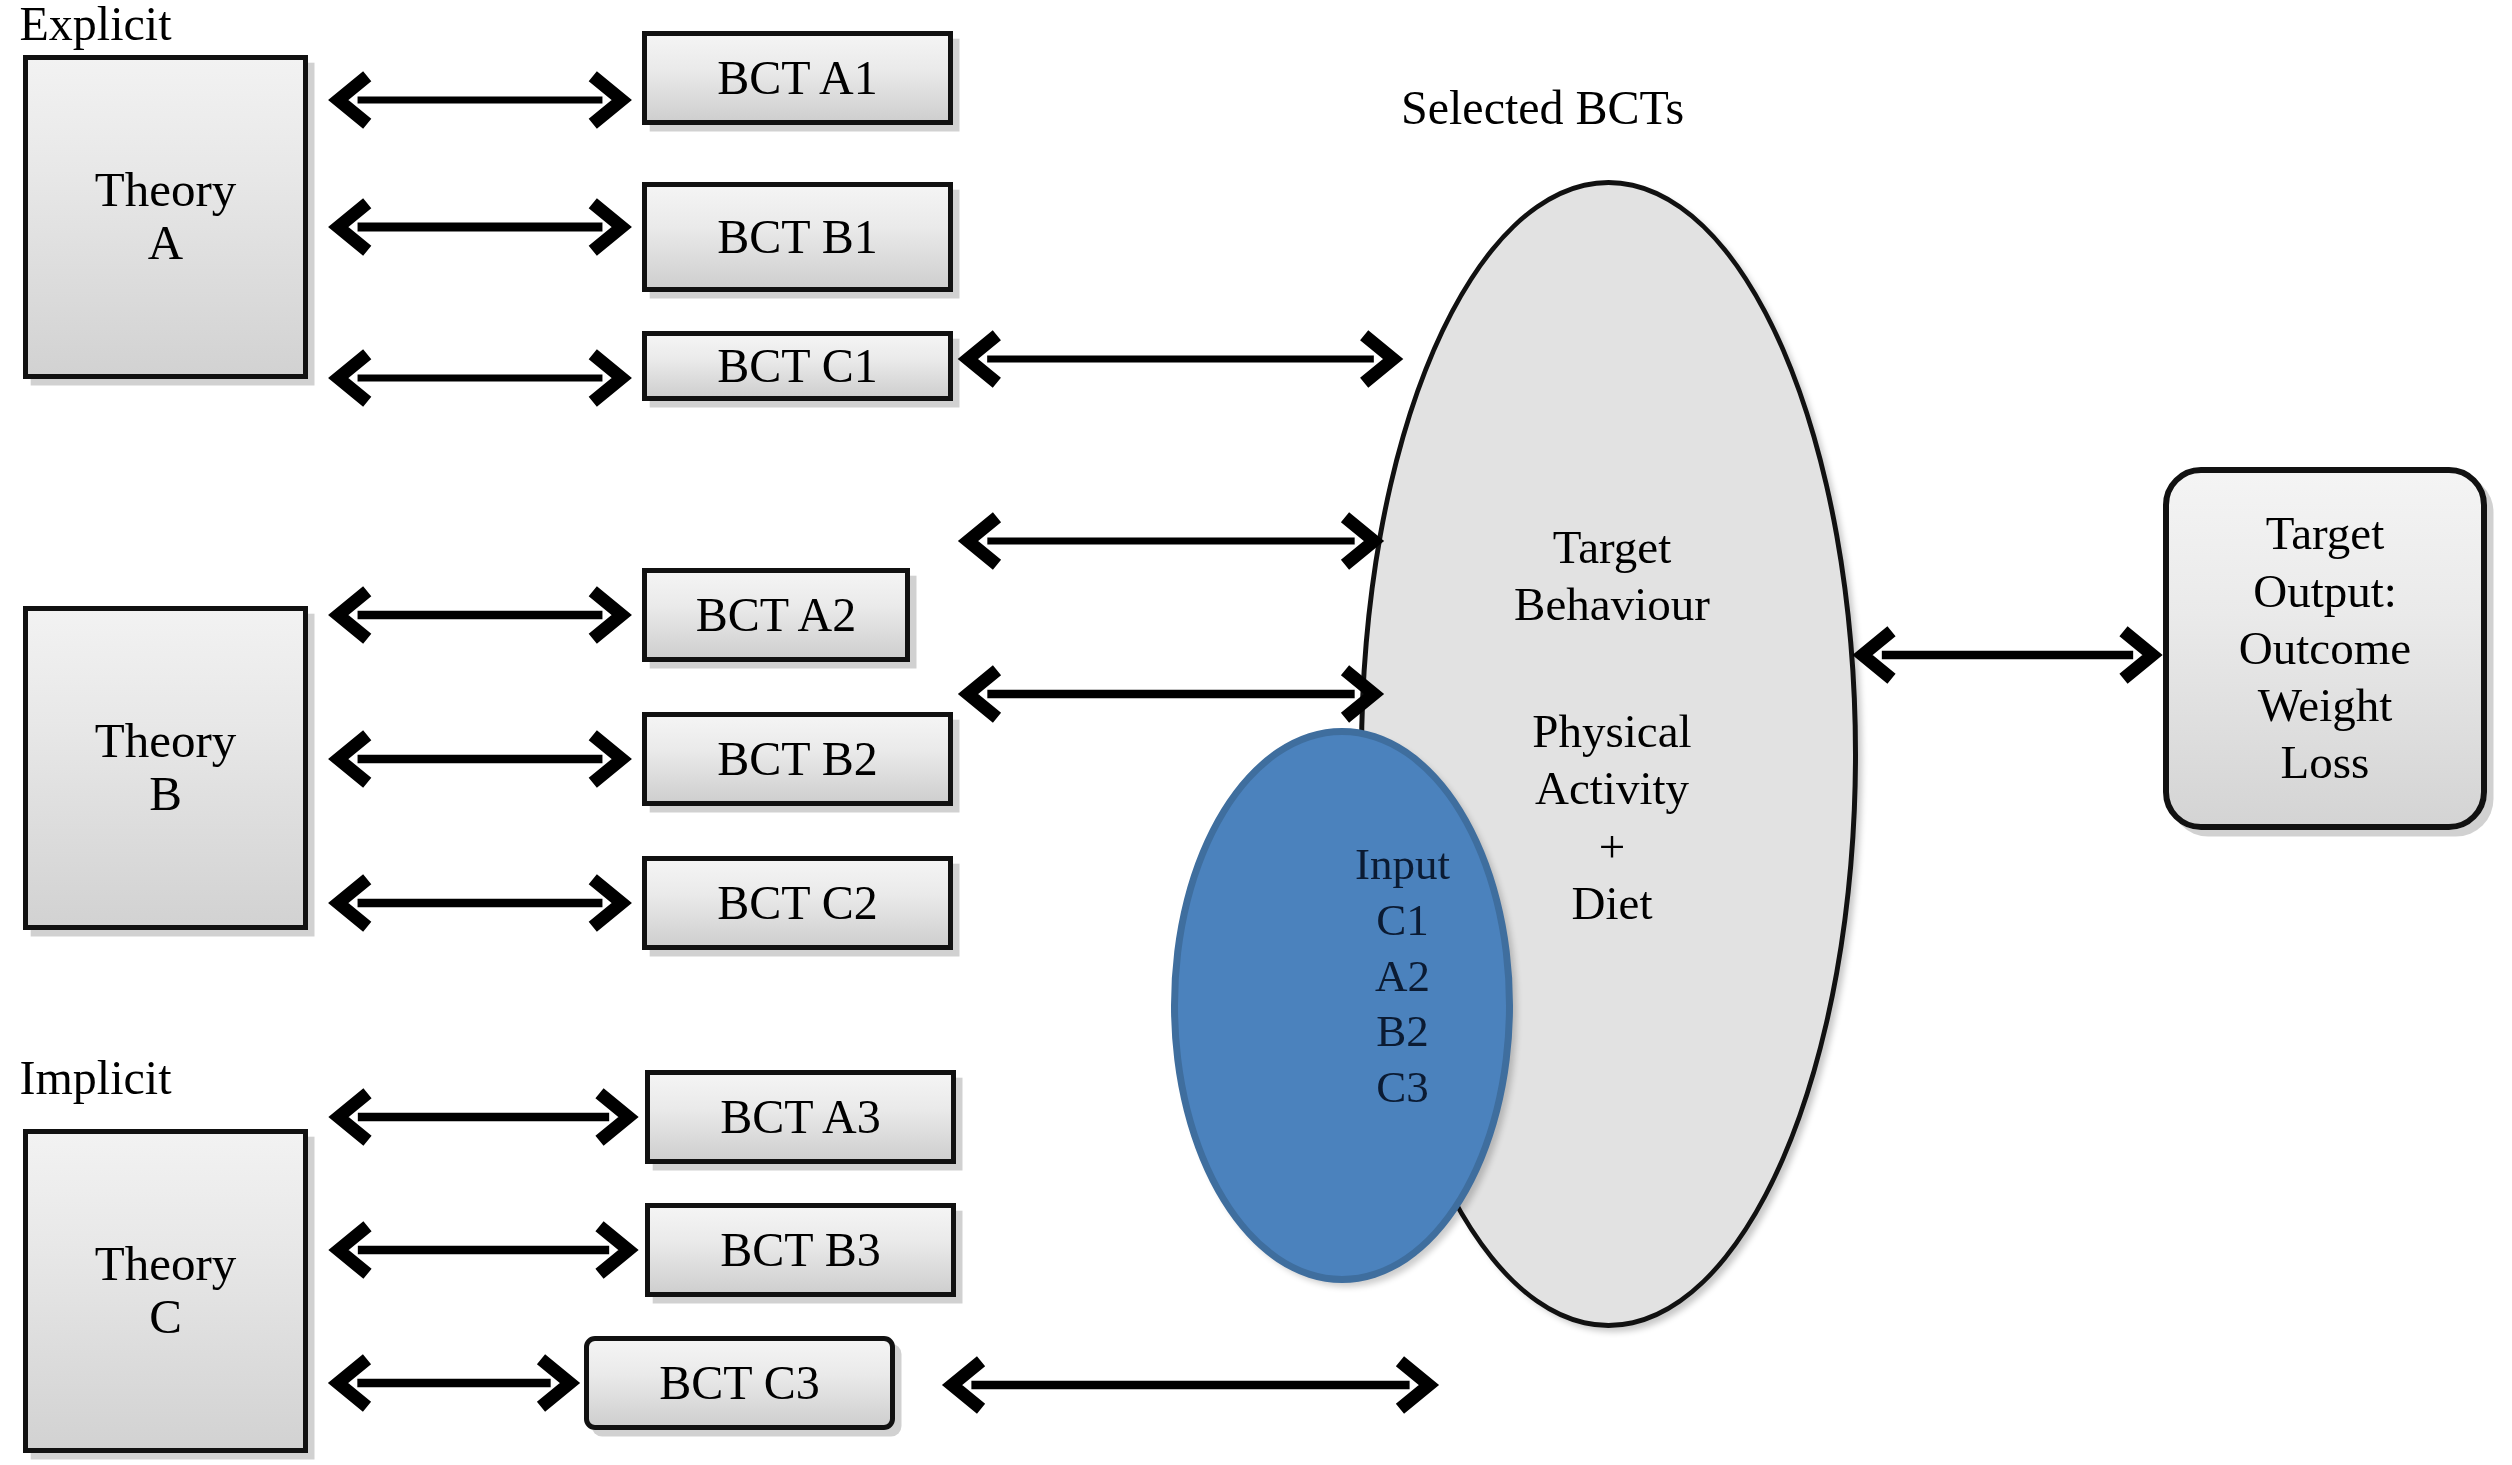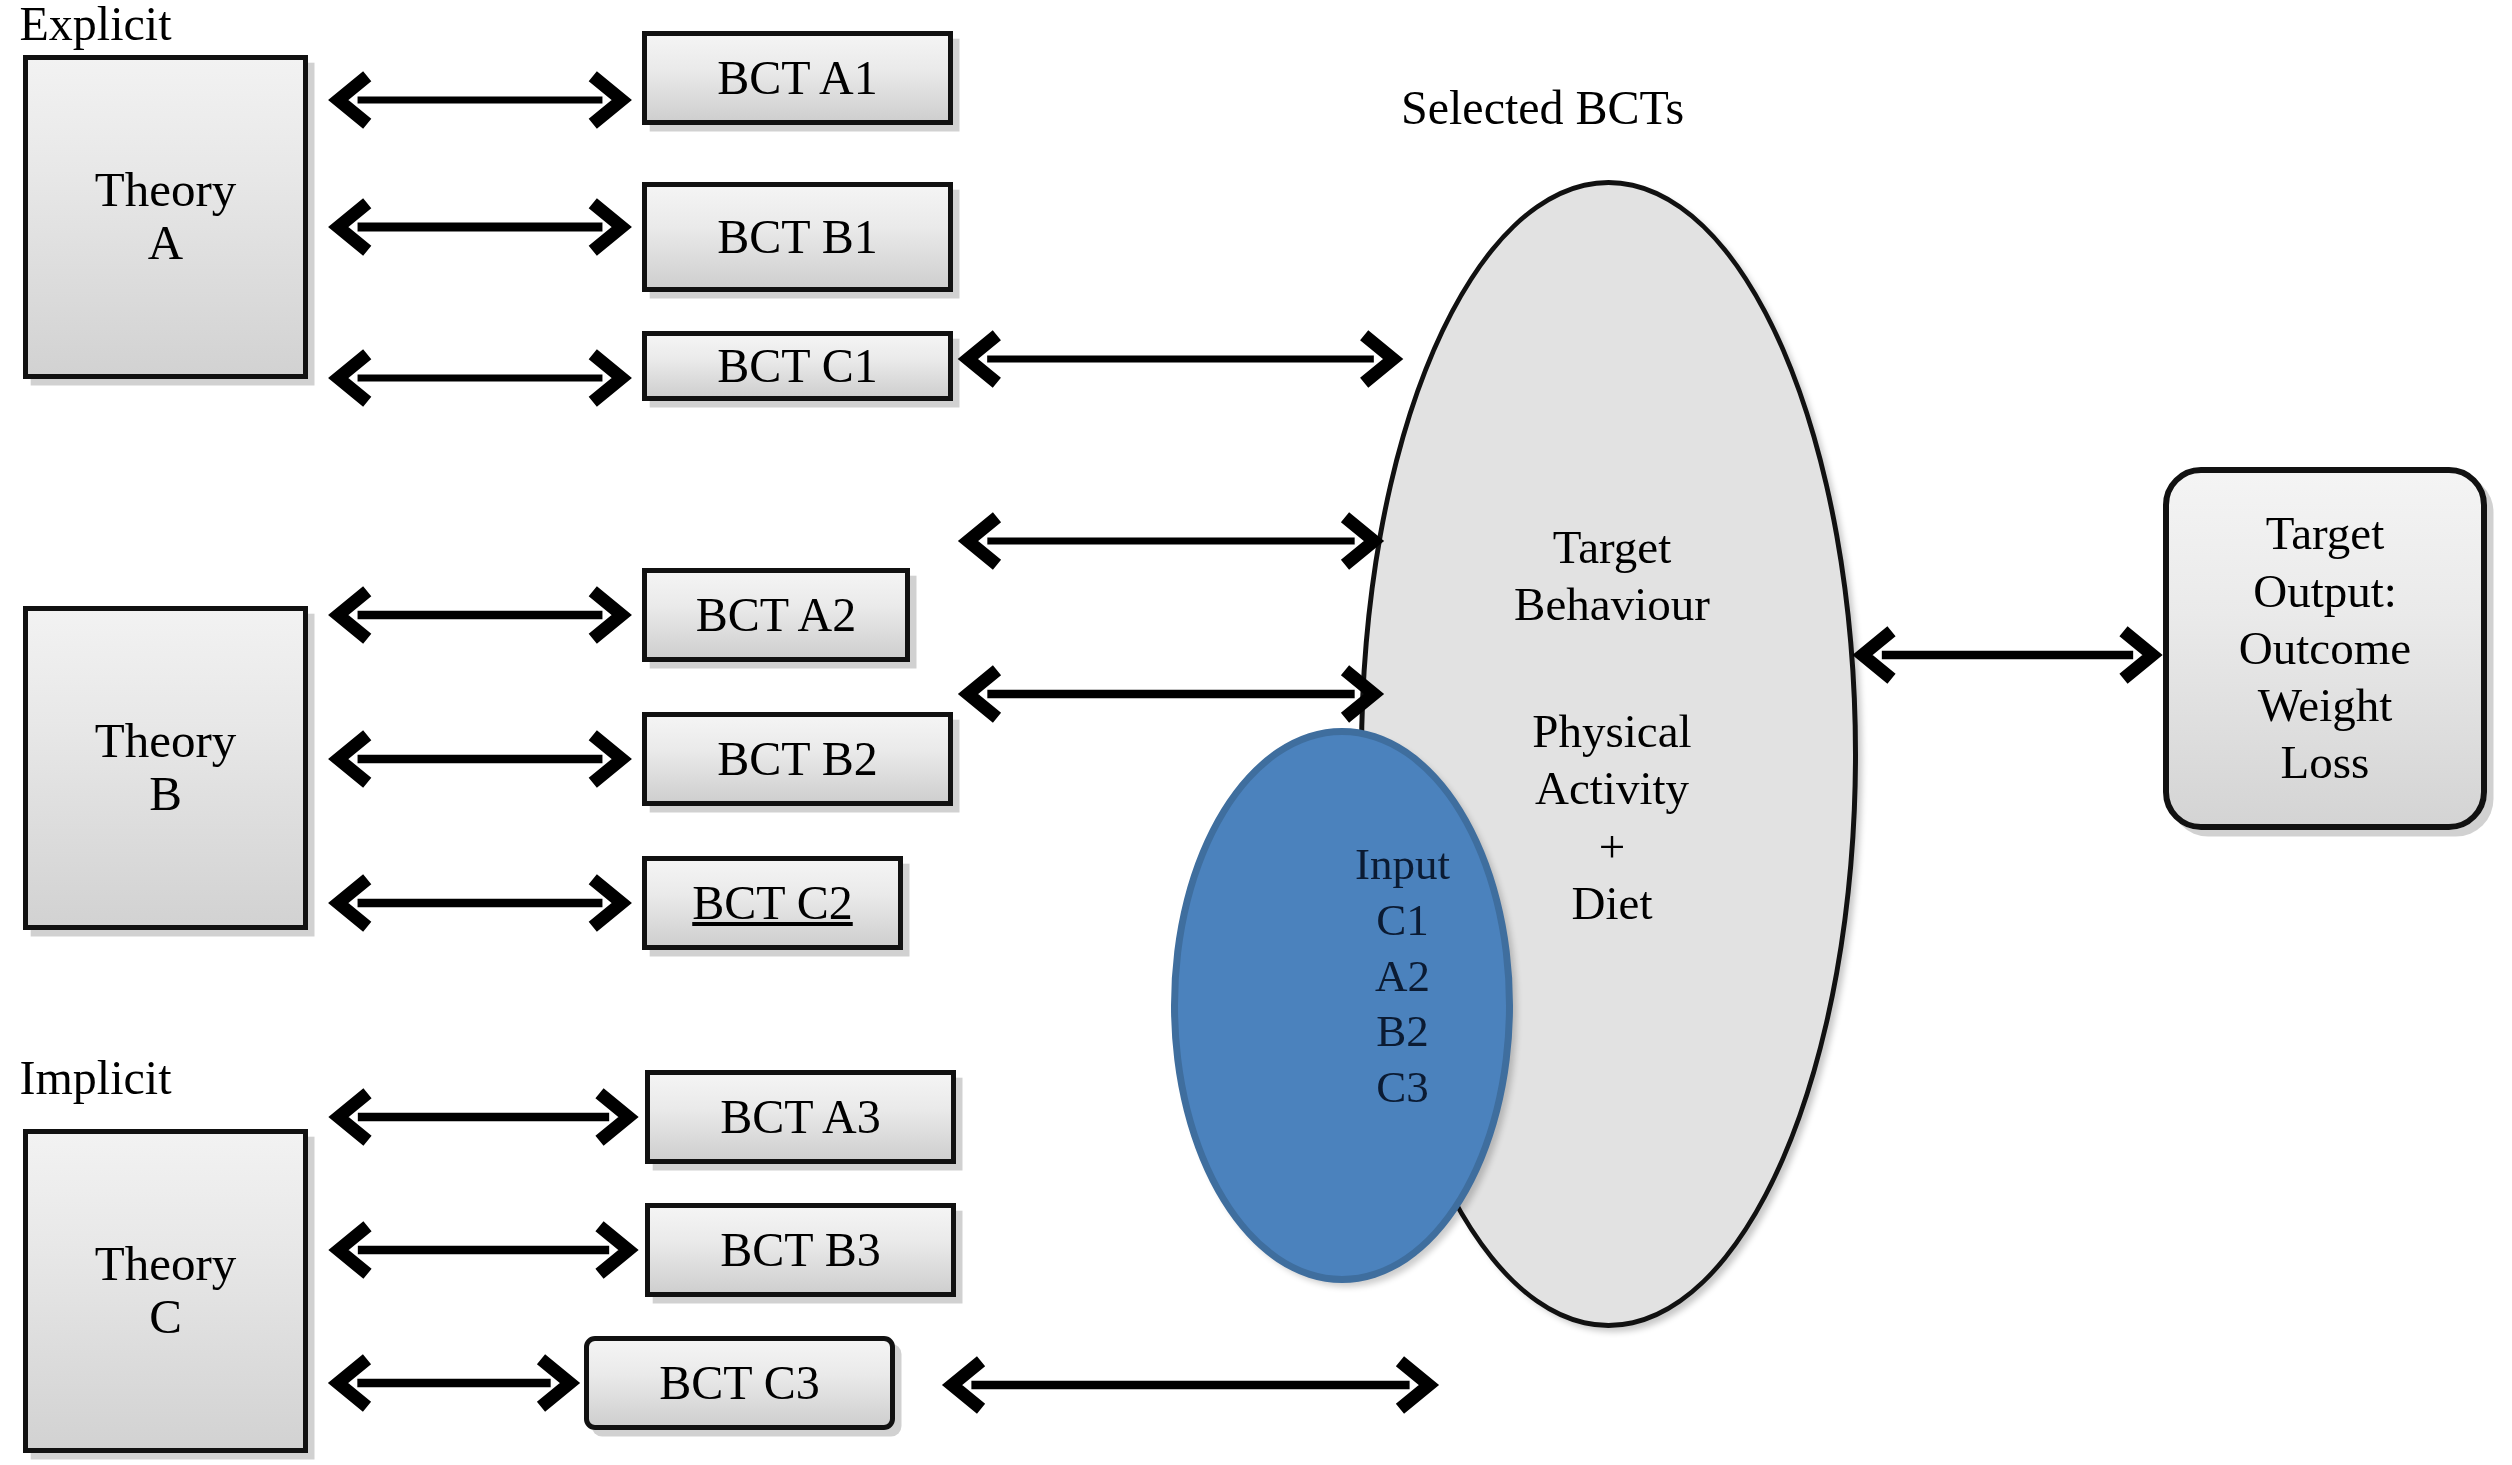--- a/index.html
+++ b/index.html
@@ -152,21 +152,21 @@
   <div class="bct-box" style="left:642px; top:331px; width:311px; height:70px;">
     <span>BCT C1</span>
   </div>
 
   <div class="bct-box" style="left:642px; top:568px; width:268px; height:94px;">
     <span>BCT A2</span>
   </div>
   <div class="bct-box" style="left:642px; top:712px; width:311px; height:94px;">
     <span>BCT B2</span>
   </div>
-  <div class="bct-box" style="left:642px; top:856px; width:261px; height:94px;text-decoration:underline;">
+  <div class="bct-box" style="left:642px; top:856px; width:311px; height:94px;">
     <span>BCT C2</span>
   </div>
 
   <div class="bct-box" style="left:645px; top:1070px; width:311px; height:94px;">
     <span>BCT A3</span>
   </div>
   <div class="bct-box" style="left:645px; top:1203px; width:311px; height:94px;">
     <span>BCT B3</span>
   </div>
   <div class="bct-box" style="left:584px; top:1336px; width:311px; height:94px;border-radius:11px;">

